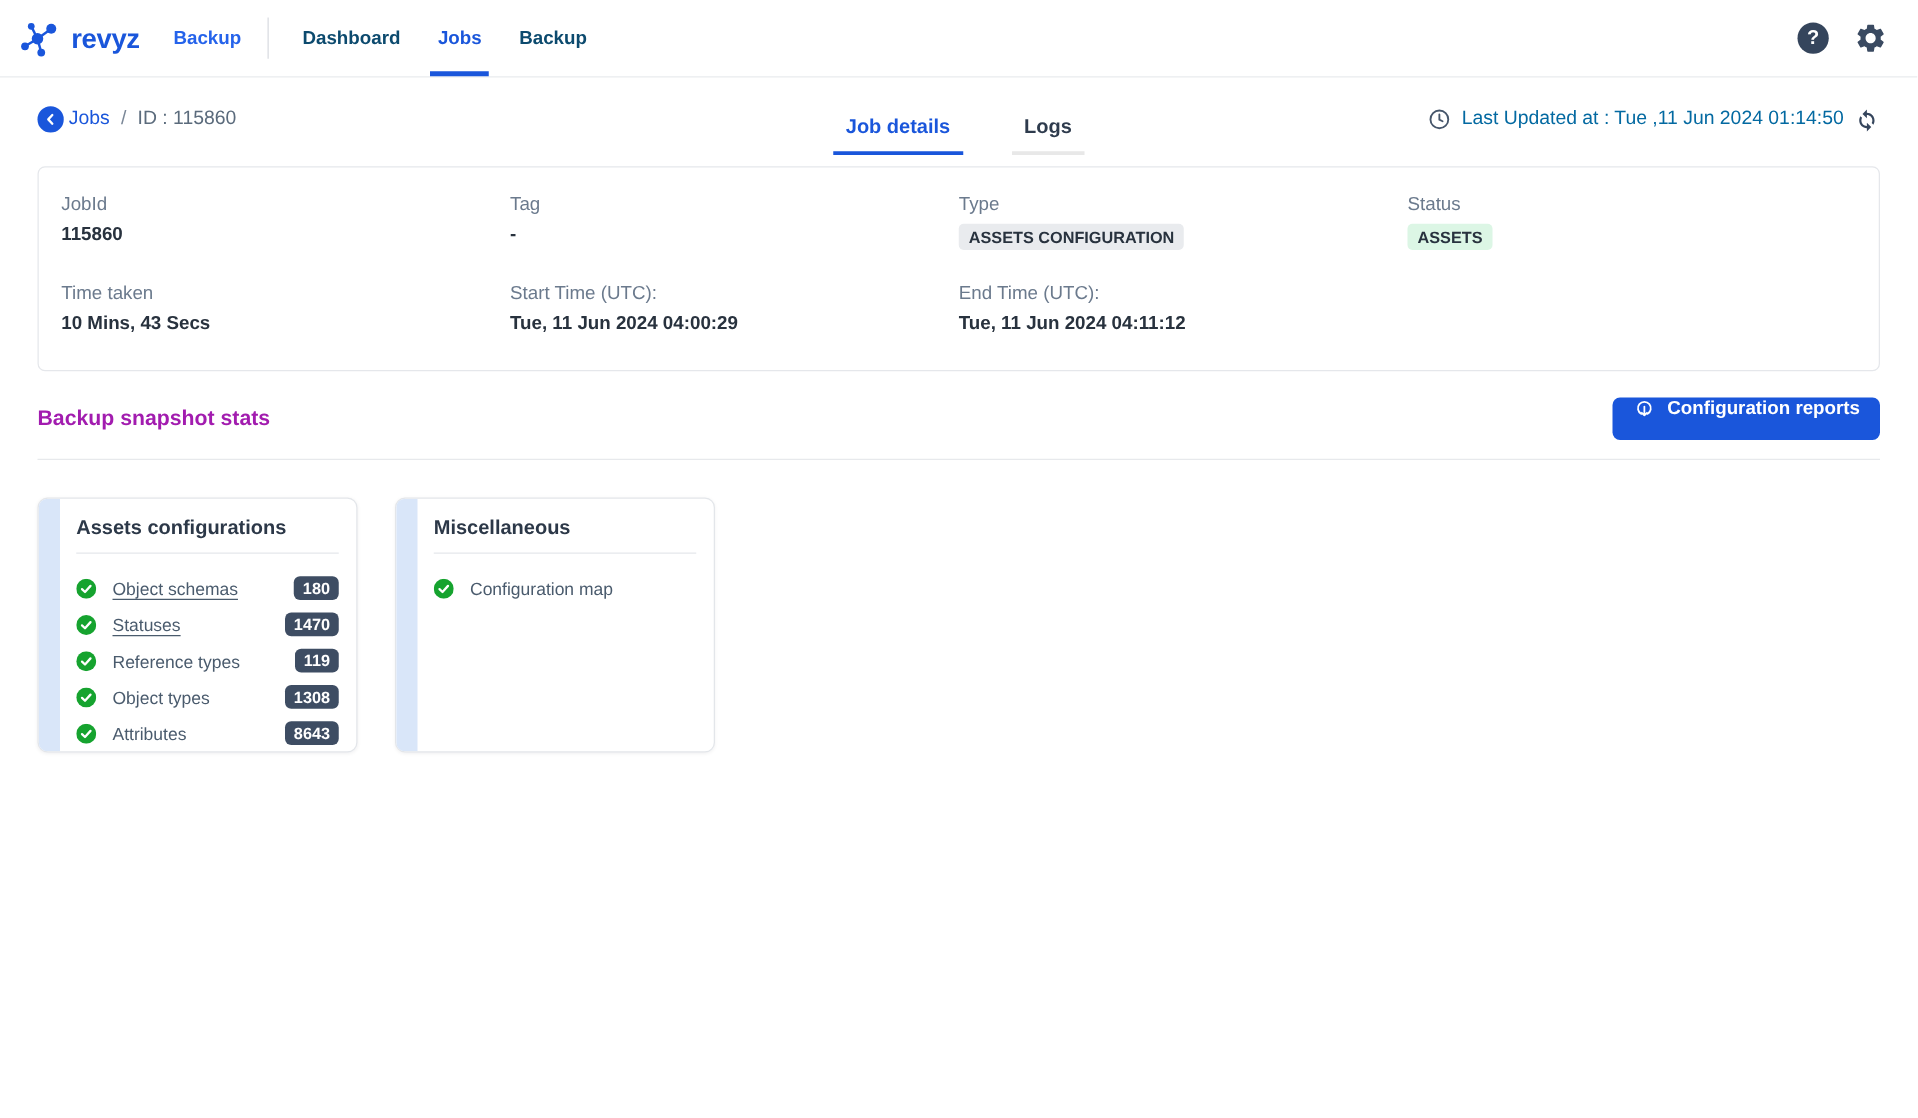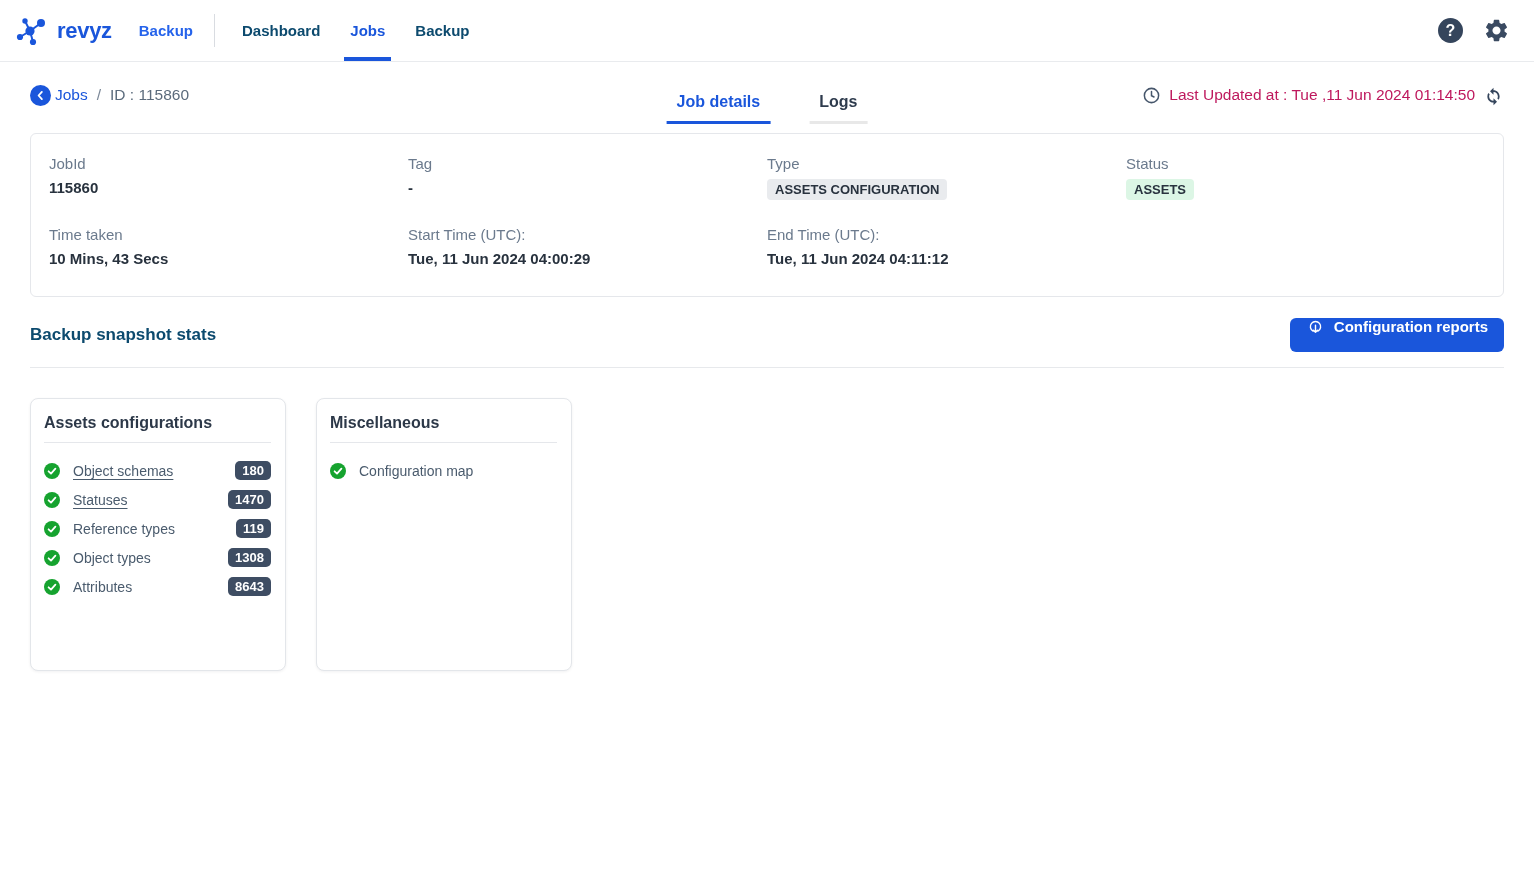--- a/index.html
+++ b/index.html
@@ -24,39 +24,39 @@
   
   .toolbar { position: relative; display: flex; align-items: center; margin: 16px 30px 0; height: 46px; }
   .breadcrumb { display: flex; align-items: center; gap: 9px; font-size: 15.5px; padding-bottom: 12px; }
   .back-btn { width: 21px; height: 21px; border-radius: 50%; background: #1a56db; border: none; display: flex; align-items: center; justify-content: center; cursor: pointer; flex: 0 0 auto; }
   .crumb-link { color: #1a56db; margin-left: -5px; }
   .crumb-sep { color: #7a8797; }
   .crumb-current { color: #5b6b7c; }
   .tabs { position: absolute; left: 50%; transform: translateX(-50%); bottom: 0; display: flex; gap: 39px; }
   .tab { font-size: 16px; font-weight: 700; color: #2e3b4d; padding: 0 10px 10px; border-bottom: 3px solid #e8e8e8; cursor: pointer; }
   .tab.active { color: #1a56db; border-color: #1a56db; }
-  .last-updated { margin-left: auto; display: flex; align-items: center; gap: 8px; color: #be185d; font-size: 15.5px; padding-bottom: 12px; }
+  .last-updated { margin-left: auto; display: flex; align-items: center; gap: 8px; color: #0369a1; font-size: 15.5px; padding-bottom: 12px; }
   .refresh { cursor: pointer; display: flex; }
 
   
   .job-card { margin: 9px 30px 0; border: 1px solid #e5e7eb; border-radius: 6px; padding: 21px 18px 28px; display: grid; grid-template-columns: repeat(4, 1fr); row-gap: 26px; background: #fff; }
   .field-label { color: #6b7a8d; font-size: 15px; margin-bottom: 7px; }
   .field-value { font-size: 15px; font-weight: 700; color: #28323e; }
   .field-value.badge-gray { display: inline-block; background: #e9ebee; padding: 3px 8px; border-radius: 4px; font-size: 13px; }
   .field-value.badge-green { display: inline-block; background: #dcf6e5; padding: 3px 8px; border-radius: 4px; font-size: 13px; }
 
   
   .stats-header { margin: 21px 30px 0; display: flex; align-items: center; justify-content: space-between; }
-  .stats-title { font-size: 17px; font-weight: 700; color: #0c4a6e; }
+  .stats-title { font-size: 17px; font-weight: 700; color: #a21caf; }
   .btn-primary { display: flex; align-items: flex-start; gap: 9px; background: #1a56db; color: #fff; border: none; border-radius: 6px; height: 34px; padding: 0 16px; font-family: "Liberation Sans", sans-serif; font-size: 15px; font-weight: 600; cursor: pointer; }
   .section-hr { border: none; border-top: 1px solid #e7e9ec; margin: 15px 30px 0; }
 
   
   .cards-row { margin: 30px 30px 0; display: flex; gap: 30px; align-items: flex-start; }
-  .stat-card { width: 256px; height: 273px; border: 1px solid #e3e6ea; border-radius: 8px; box-shadow: 0 1px 3px rgba(16,24,40,.06); background: #fff; display: flex; overflow: hidden; flex-direction: column; }
+  .stat-card { width: 256px; height: 204px; border: 1px solid #e3e6ea; border-radius: 8px; box-shadow: 0 1px 3px rgba(16,24,40,.06); background: #fff; display: flex; overflow: hidden; }
   .stat-stripe { width: 17px; background: #d9e6f9; flex: 0 0 auto; }
   .stat-content { flex: 1; padding: 15px 14px 14px 13px; }
   .stat-title { font-size: 16px; font-weight: 700; color: #2c3848; padding-bottom: 10px; border-bottom: 1px solid #e5e7eb; }
   .stat-list { margin-top: 13px; }
   .stat-item { display: flex; align-items: center; gap: 13px; height: 29px; }
   .stat-check { display: flex; flex: 0 0 auto; }
   .stat-label { flex: 1; font-size: 14px; color: #4a5b6d; }
   .stat-label.underlined { text-decoration: underline; text-underline-offset: 3px; cursor: pointer; }
   .stat-badge { background: #3e4d63; color: #fff; font-size: 13px; font-weight: 700; padding: 2px 7px; border-radius: 5px; }
 </style>

